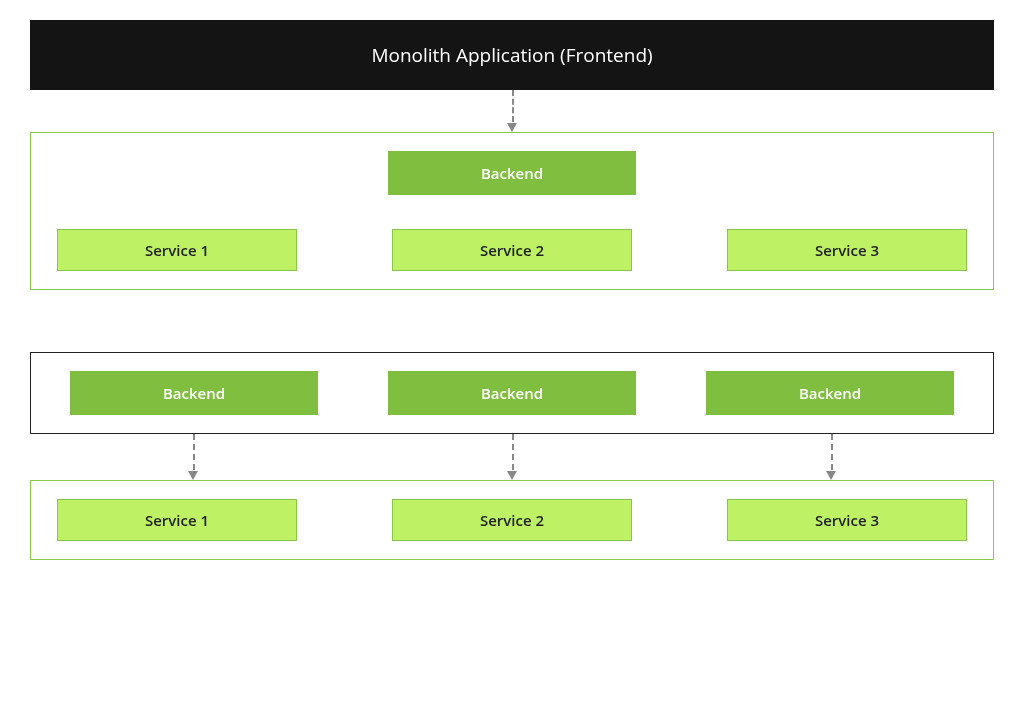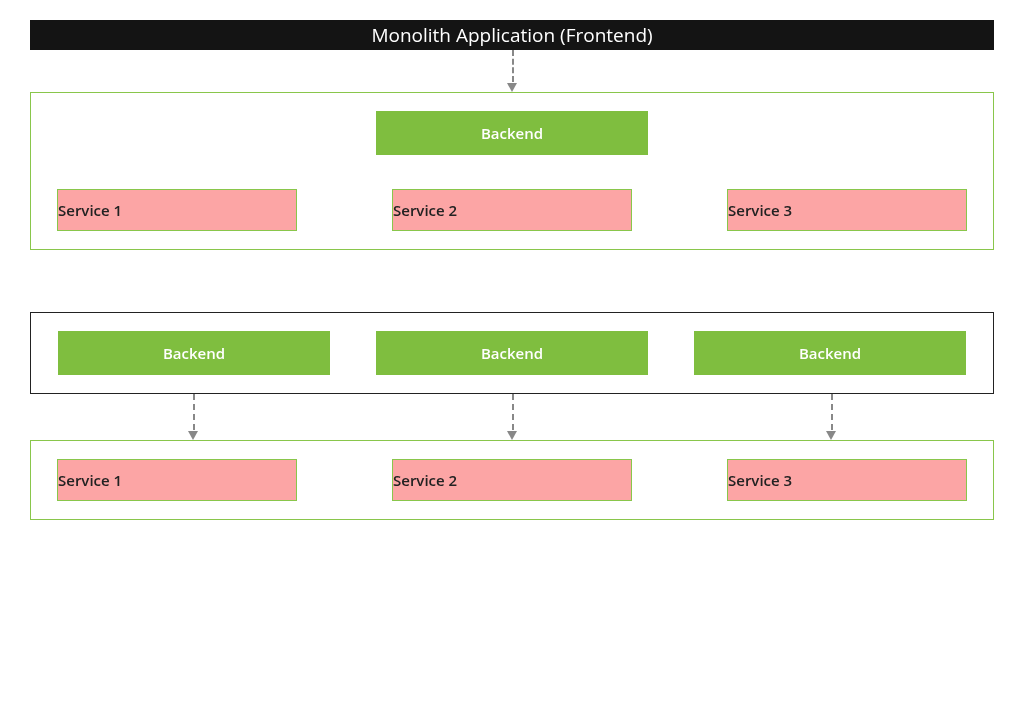--- a/index.html
+++ b/index.html
@@ -9,21 +9,21 @@
     width: 1024px;
     height: 722px;
     padding: 20px 30px;
     color: #222;
   }
   .section { width: 100%; }
   .title-bar {
     background: #141414;
     color: #fff;
     text-align: center;
-    padding: 2px 0;
+    padding: 22px 0;
     font-size: 19px;
     font-weight: 400;
   }
   .container-green {
     border: 1px solid #89c64b;
     padding: 18px 26px;
     margin-top: 0;
   }
   .container-black {
     border: 1px solid #222;
@@ -35,31 +35,31 @@
     gap: 44px;
   }
   .row-center { justify-content: center; }
   .green-box {
     background: #7fbe3f;
     color: #fff;
     font-weight: 600;
     font-size: 15px;
     text-align: center;
     padding: 12px 0;
-    width: 272px;
+    width: 248px;
   }
   .service-box {
     border: 1px solid #89c64b;
     color: #222;
     font-weight: 600;
     font-size: 15px;
-    text-align: left;
+    text-align: center;
     padding: 10px 0;
     width: 240px;
-    background: #fca5a5;
+    background: #bef264;
   }
   .flex1 { flex: 1; display: flex; justify-content: center; }
   .arrow-down {
     position: relative;
     height: 42px;
     width: 100%;
   }
   .arrow-line {
     position: absolute;
     top: 0;

